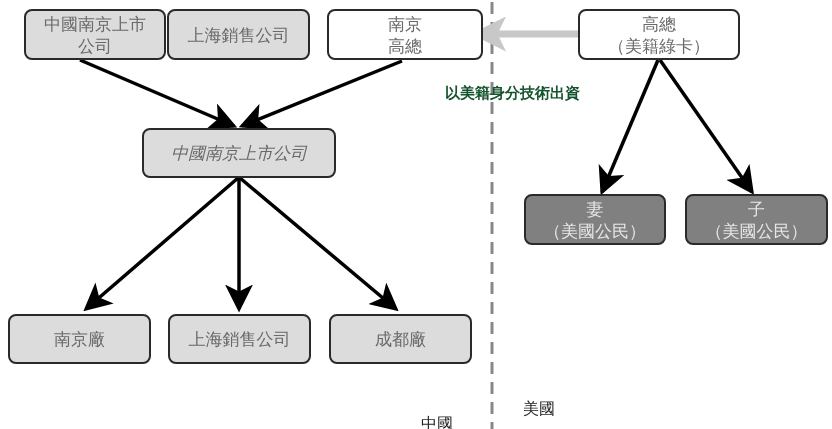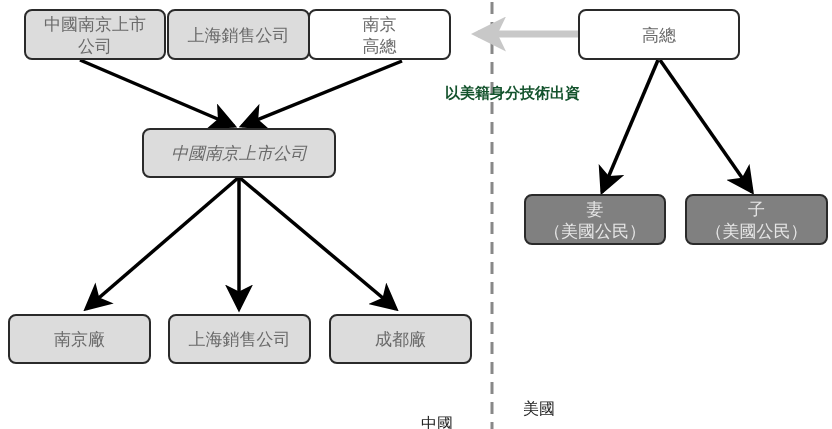--- a/index.html
+++ b/index.html
@@ -47,27 +47,28 @@
 
 <div class="box light" style="left:8px; top:9px; width:142px; height:51px;margin-left:16px;">
   <span>中國南京上市</span>
   <span>公司</span>
 </div>
 
 <div class="box light" style="left:167px; top:9px; width:143px; height:51px;">
   <span>上海銷售公司</span>
 </div>
 
-<div class="box white" style="left:308px; top:9px; width:143px; height:51px;">
+<div class="box white" style="left:327px; top:9px; width:156px; height:51px;">
   <span>南京</span>
   <span>高總</span>
 </div>
 
 <div class="box white" style="left:578px; top:9px; width:162px; height:51px;">
   <span>高總</span>
+  <span>（美籍綠卡）</span>
 </div>
 
 <div class="label bold" style="left:445px; top:84px; font-size:15px;">以美籍身分技術出資</div>
 
 <div class="box light" style="left:142px; top:128px; width:194px; height:50px;font-style:italic;">
   <span>中國南京上市公司</span>
 </div>
 
 <div class="box dark" style="left:524px; top:194px; width:142px; height:51px;">
   <span>妻</span>

